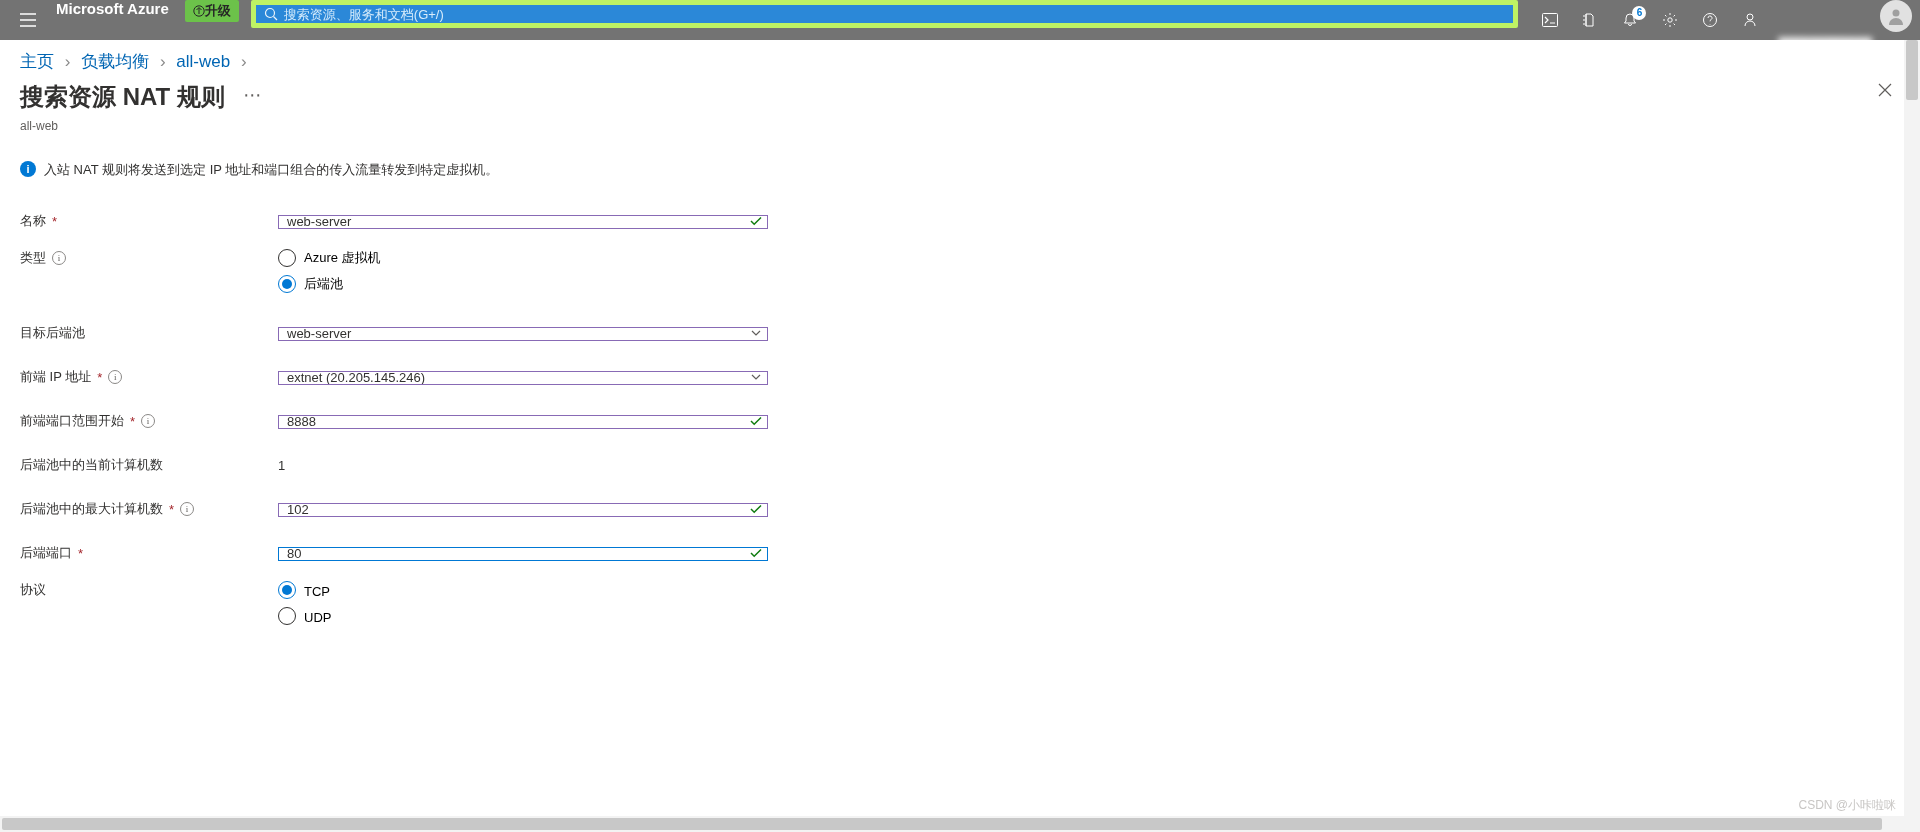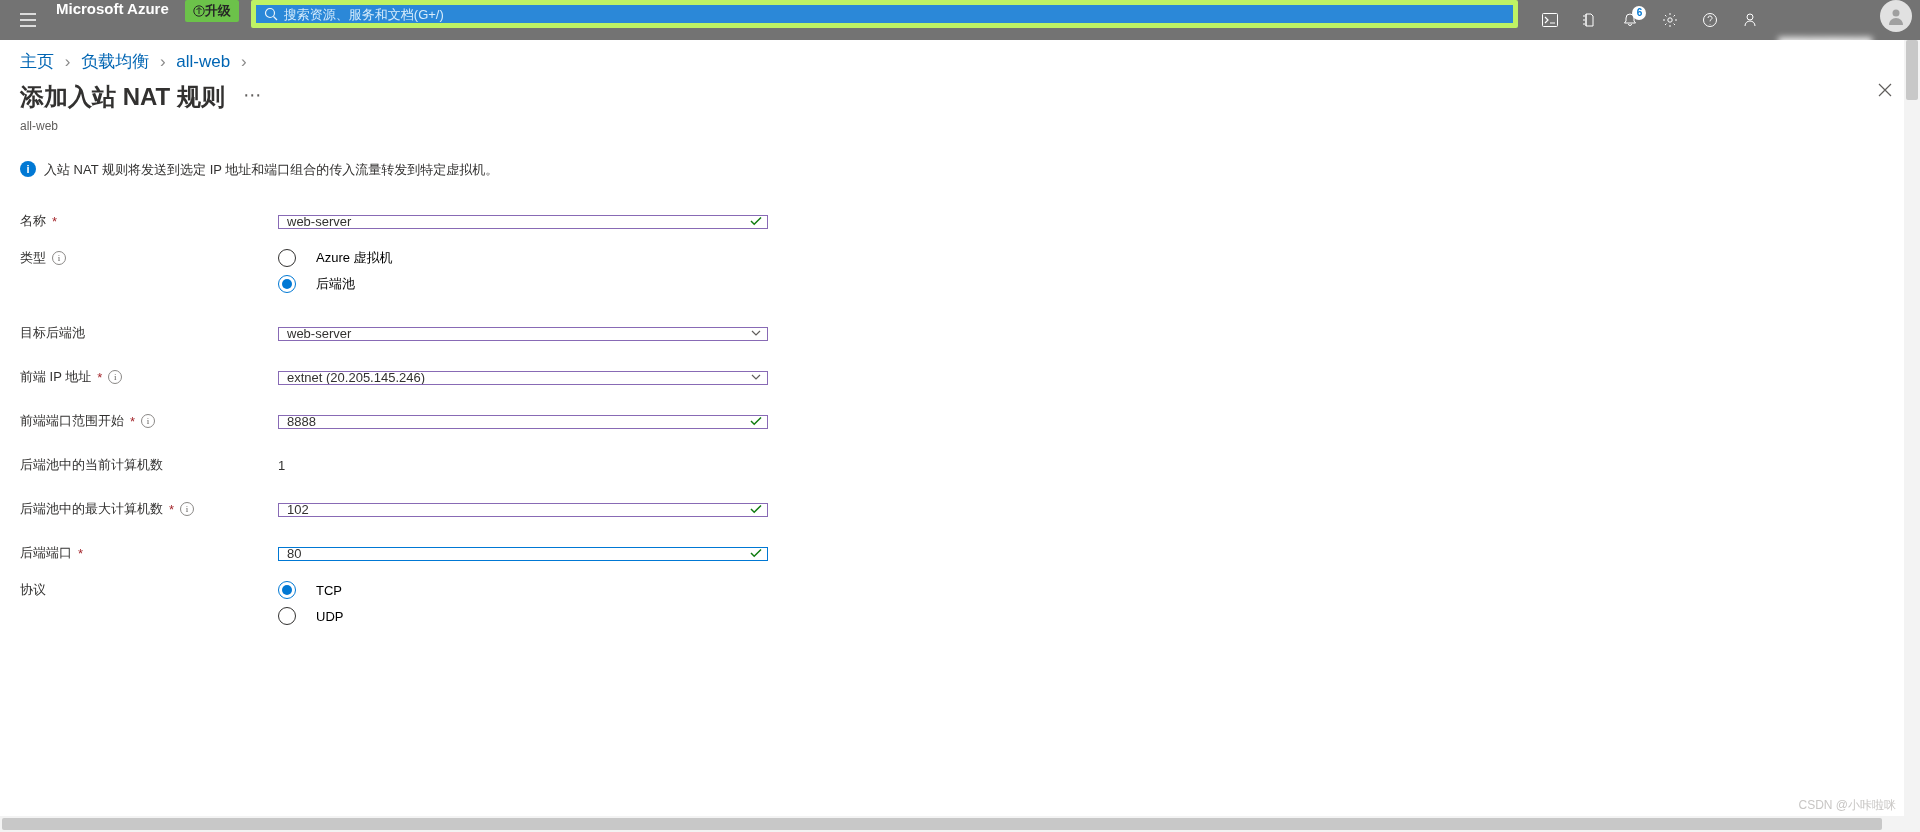--- a/index.html
+++ b/index.html
@@ -50,21 +50,21 @@
 .txt-static { font-size:13px; color:#323130; }
 
 .sel { position:relative; }
 .sel input, .sel .sel-box { width:100%; height:14px; border:1px solid #8a3ab6; border:1px solid #5c2d91; border:1px solid #906ebf; border:1px solid #605e5c; font-size:13px; padding:0 26px 0 8px; background:#fff; color:#323130; outline:none; }
 .sel-purple { border:1px solid #886ab5 !important; }
 .sel-blue { border:1px solid #0078d4 !important; }
 .sel .chev { position:absolute; right:6px; top:50%; transform:translateY(-50%); pointer-events:none; color:#605e5c; }
 .sel .tick { position:absolute; right:6px; top:50%; transform:translateY(-50%); color:#107c10; }
 
 .radio-col { display:flex; flex-direction:column; gap:8px; }
-.radio-item { display:flex; align-items:center; gap:20px; font-size:13px; cursor:pointer; }
+.radio-item { display:flex; align-items:flex-end; gap:8px; font-size:13px; cursor:pointer; }
 .radio-outer { width:18px; height:18px; border-radius:50%; border:1px solid #323130; display:flex; align-items:center; justify-content:center; }
 .radio-item.sel .radio-outer { border-color:#0078d4; }
 .radio-inner { width:10px; height:10px; border-radius:50%; background:#0078d4; display:none; }
 .radio-item.sel .radio-inner { display:block; }
 
 
 .vscroll { position:absolute; right:0; top:40px; bottom:0; width:16px; background:#f3f3f3; }
 .vscroll .thumb { position:absolute; left:2px; right:2px; top:0; height:60px; background:#c8c8c8; border-radius:2px; }
 .hscroll { position:absolute; left:0; right:16px; bottom:0; height:16px; background:#f3f3f3; }
 .hscroll .thumb { position:absolute; top:2px; bottom:2px; left:2px; width:1880px; background:#c8c8c8; border-radius:2px; }
@@ -152,21 +152,21 @@
 <div class="crumb">
   <a>主页</a>
   <span class="sep">›</span>
   <a>负载均衡</a>
   <span class="sep">›</span>
   <a>all-web</a>
   <span class="sep">›</span>
 </div>
 
 <div class="page-head">
-  <h1>添加入站 NAT 规则</h1>
+  <h1>搜索资源 NAT 规则</h1>
   <span class="more">⋯</span>
   <span class="close">
     <svg width="14" height="14" viewBox="0 0 14 14">
         <path d="M1 1l12 12M13 1L1 13" stroke="#605e5c" stroke-width="1.2"></path>
       </svg>
   </span>
 </div>
 <div class="subtitle">all-web</div>
 
 <div class="content">

